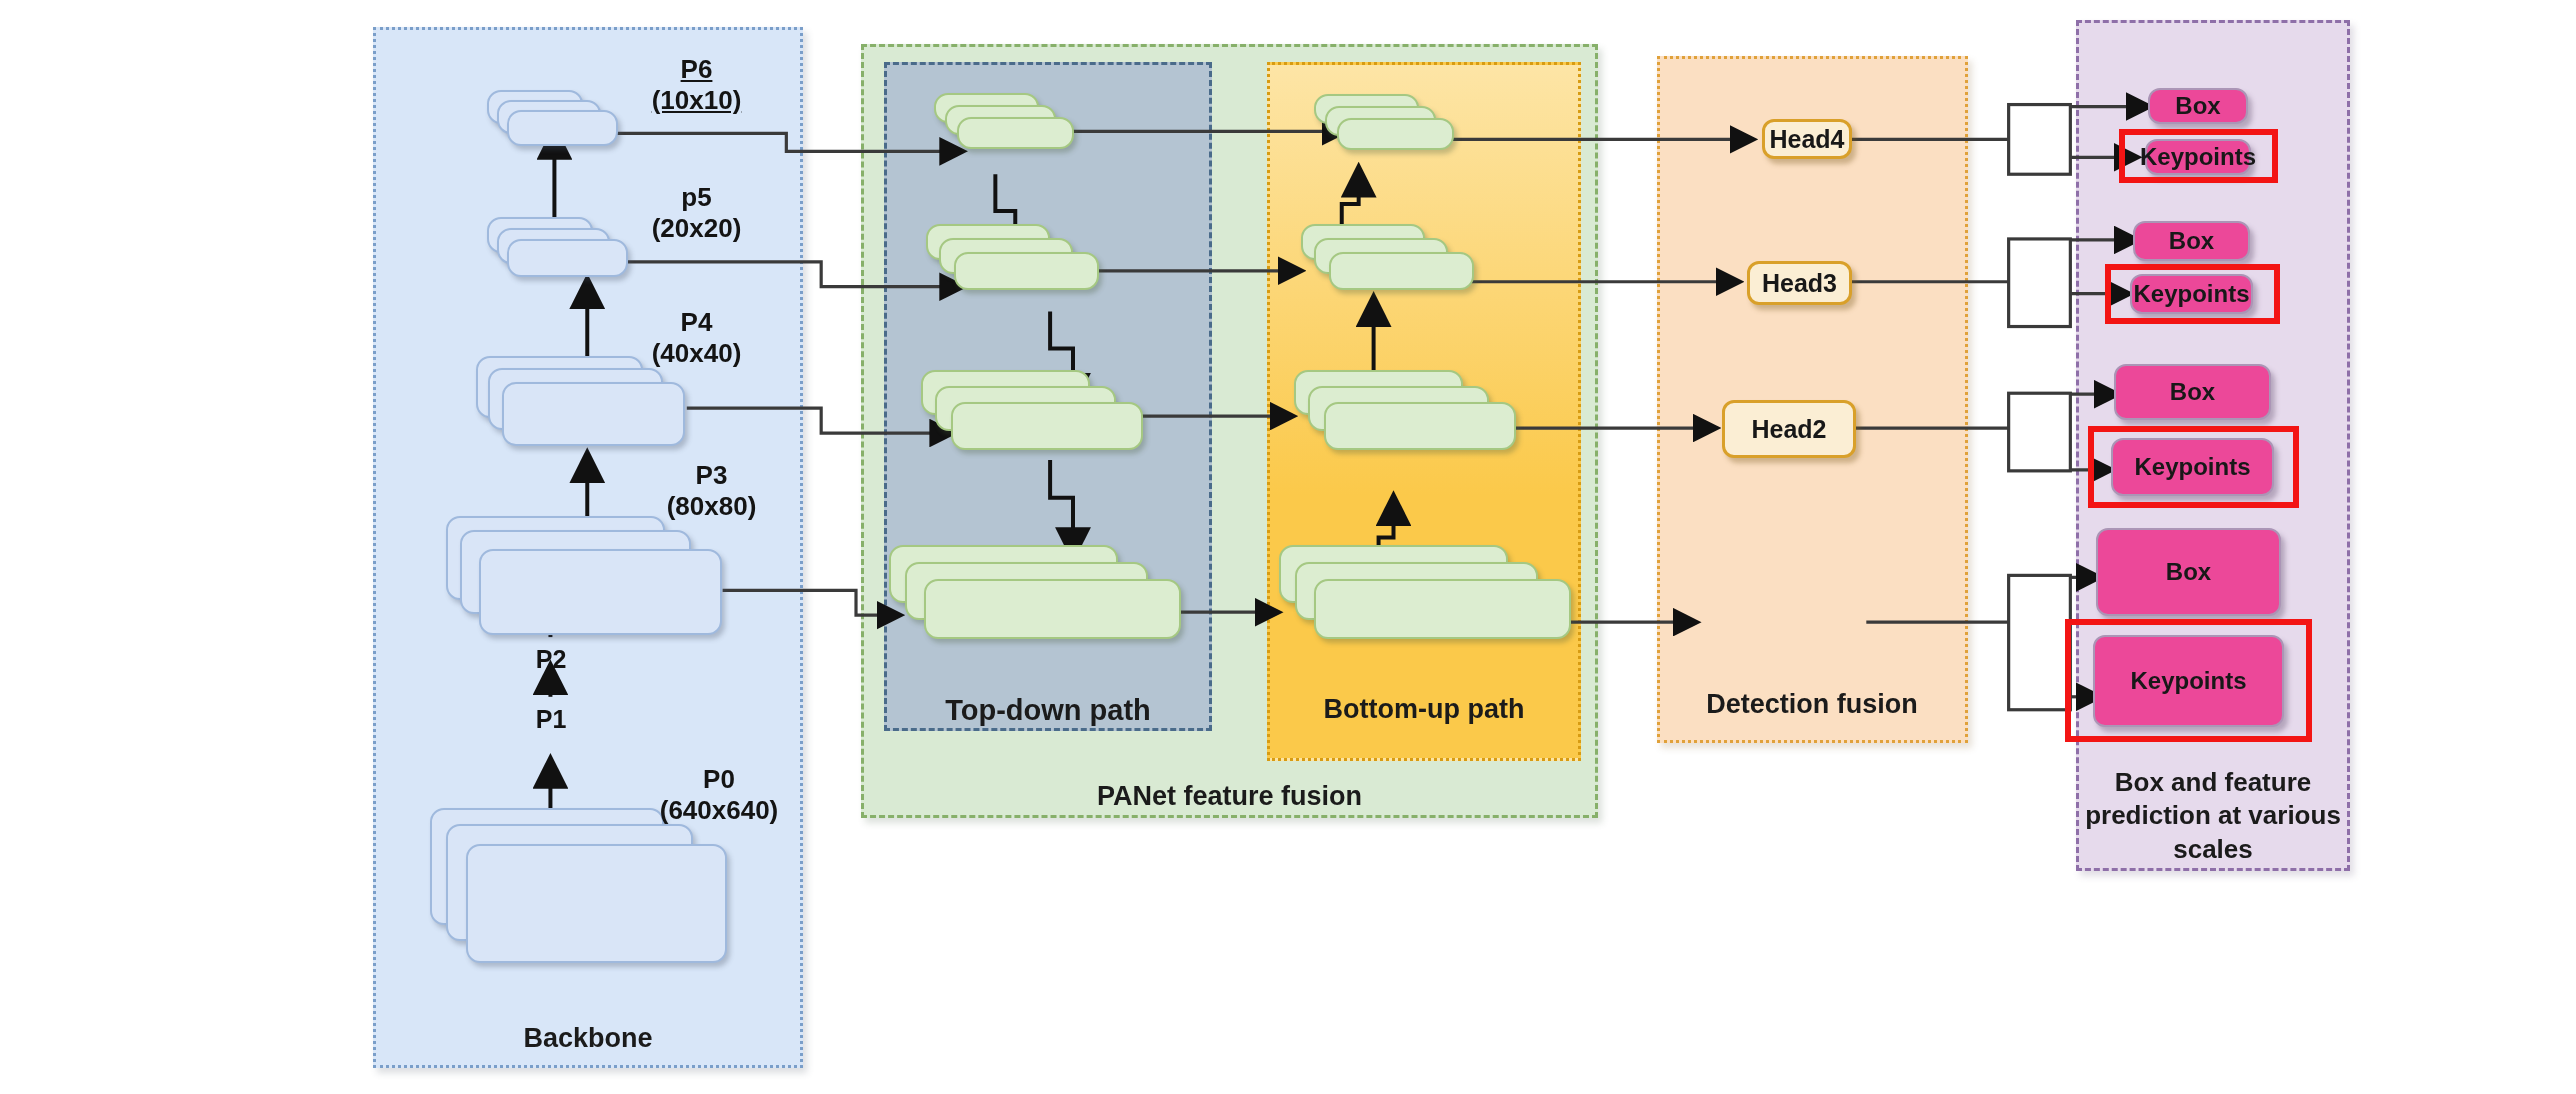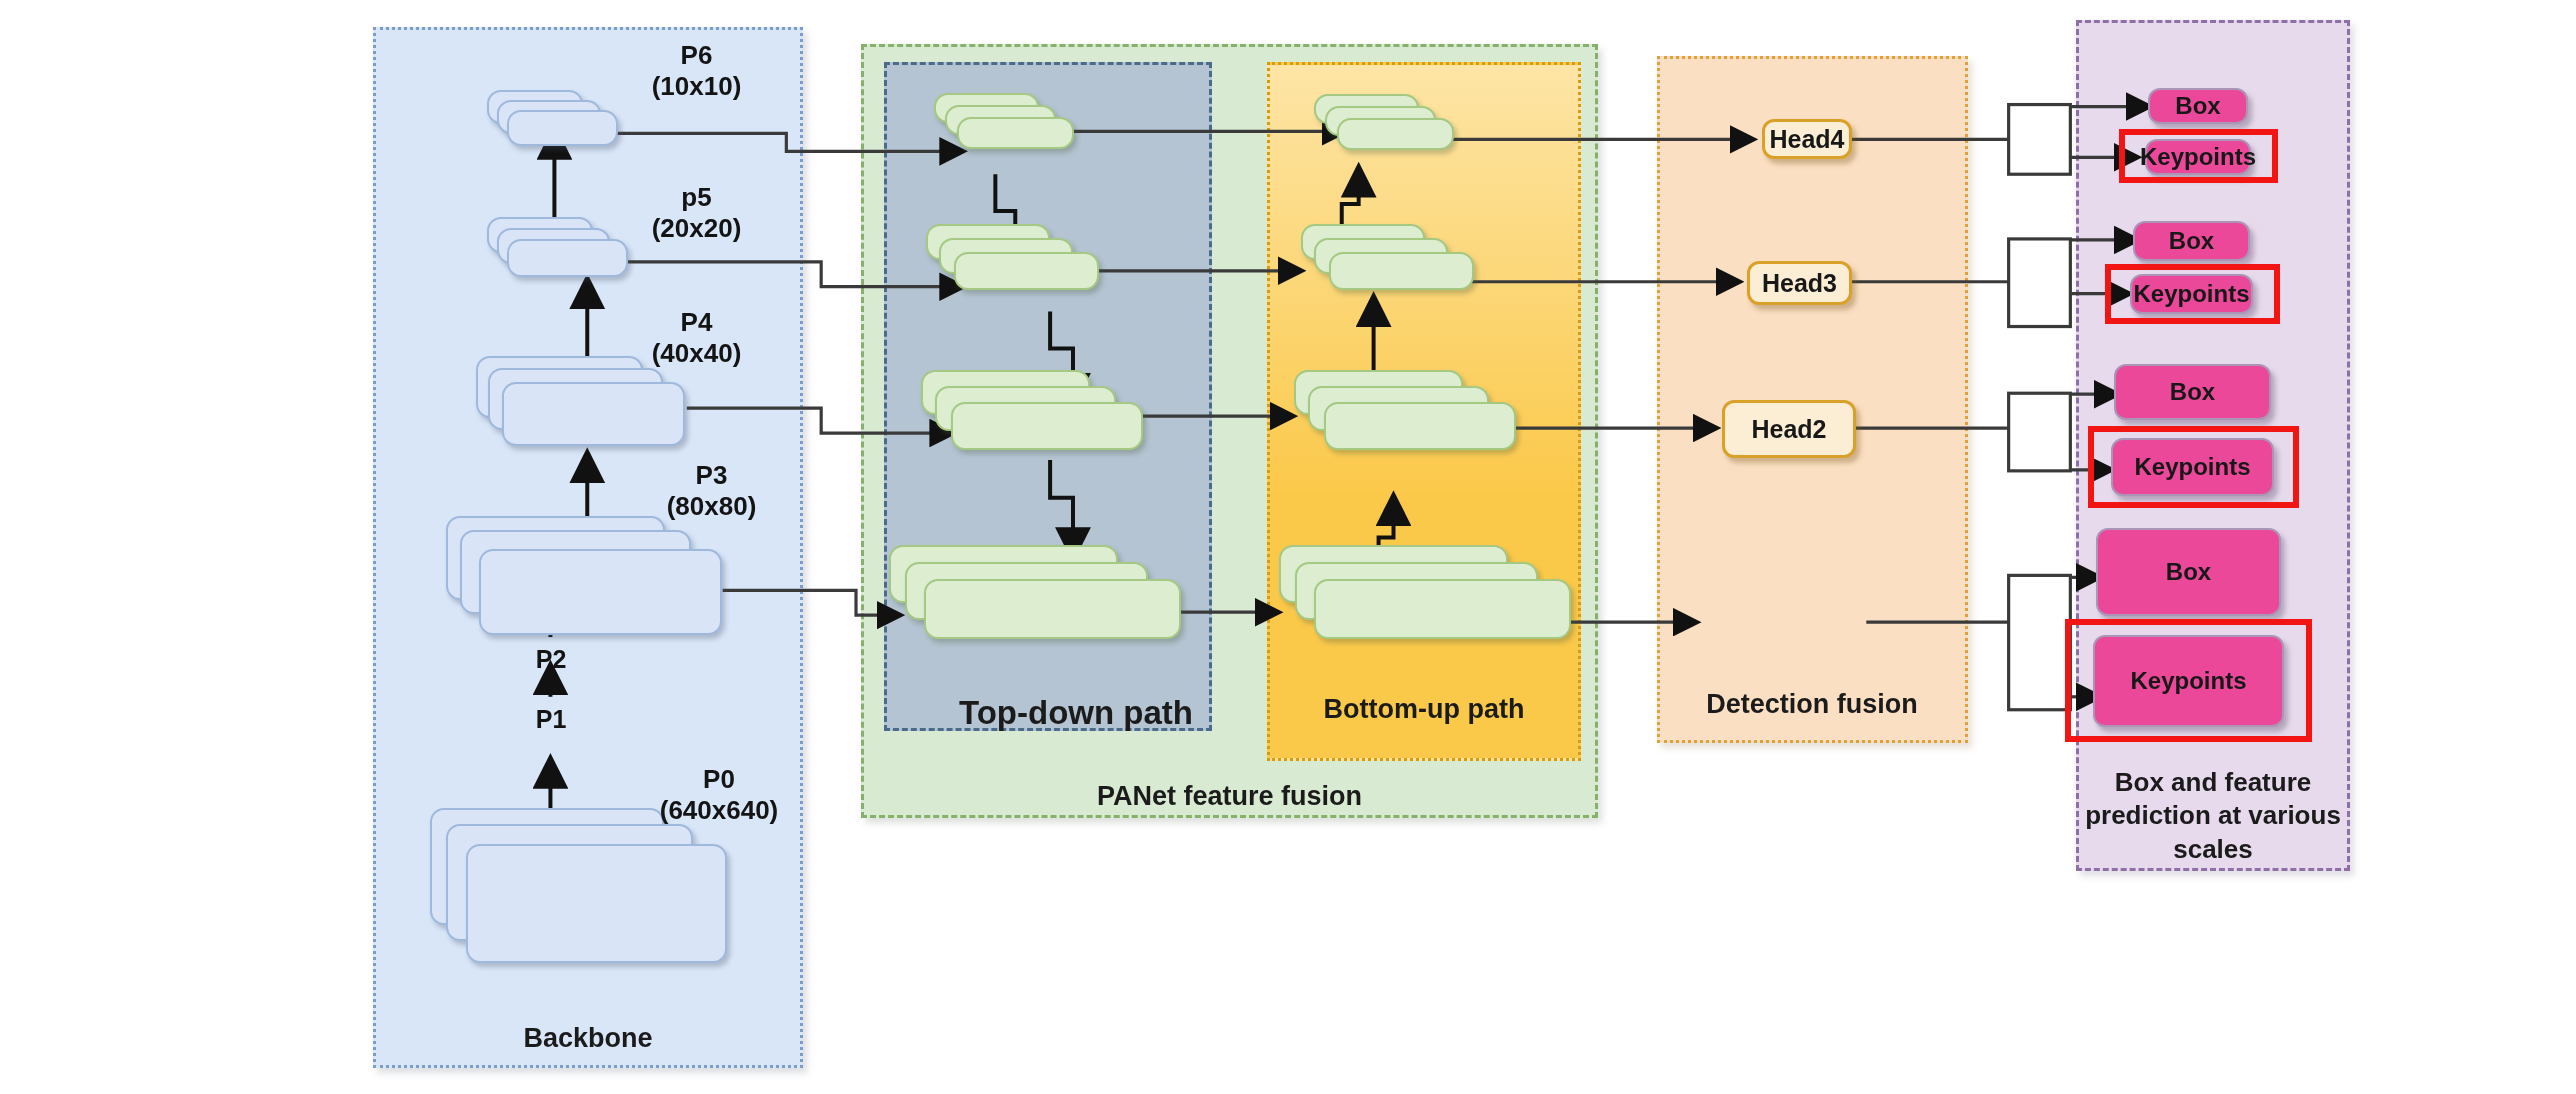--- a/index.html
+++ b/index.html
@@ -42,21 +42,21 @@
   <div class="panel" style="left:884px;top:62px;width:328px;height:669px;background:#b4c4d2;border:3px dashed #4a6b8a;"></div>
 
   <div class="panel" style="left:1267px;top:62px;width:314px;height:699px;background:linear-gradient(180deg,#fde5a6 0%,#fbc94a 62%,#fbc94a 100%);border:3px dotted #d79b12;"></div>
 
   <div class="panel" style="left:1657px;top:56px;width:311px;height:687px;background:#fbdfc2;border:3px dotted #e0a13a;box-shadow:4px 5px 7px rgba(120,90,40,.18);"></div>
 
   <div class="panel" style="left:2076px;top:20px;width:274px;height:851px;background:#e6daec;border:3px dashed #8e6fa8;box-shadow:4px 5px 7px rgba(90,70,110,.18);"></div>
 
   <div class="panel-label" style="left:861px;top:781px;width:737px;font-size:27px;">PANet feature fusion</div>
   <div class="panel-label" style="left:373px;top:1023px;width:430px;font-size:27px;">Backbone</div>
-  <div class="panel-label" style="left:912px;top:694px;width:328px;font-size:33px;">Top-down path</div>
+  <div class="panel-label" style="left:884px;top:694px;width:328px;font-size:29px;">Top-down path</div>
   <div class="panel-label" style="left:1267px;top:694px;width:314px;font-size:27px;">Bottom-up path</div>
   <div class="panel-label" style="left:1647px;top:689px;width:330px;font-size:27px;">Detection fusion</div>
   <div class="panel-label" style="left:2081px;top:766px;width:264px;font-size:26px;line-height:1.28;">Box and feature prediction at various scales</div>
 
   <svg class="wires" viewBox="0 0 2588 1100">
     <defs>
       <marker id="ah" markerWidth="9" markerHeight="9" refX="7.6" refY="4.5" orient="auto">
         <path d="M0,0 L9,4.5 L0,9 Z" fill="#111"></path>
       </marker>
       <marker id="ahu" markerWidth="9" markerHeight="9" refX="7.6" refY="4.5" orient="auto">
@@ -140,21 +140,21 @@
     <div class="blk blue-blk" style="width:231px;height:84px;left:14px;top:14px;"></div>
     <div class="blk blue-blk" style="width:243px;height:86px;left:33px;top:33px;"></div>
   </div>
 
   <div class="stack" style="left:430px;top:808px;width:309px;height:169px;">
     <div class="blk blue-blk" style="width:234px;height:117px;"></div>
     <div class="blk blue-blk" style="width:247px;height:117px;left:16px;top:16px;"></div>
     <div class="blk blue-blk" style="width:261px;height:119px;left:36px;top:36px;"></div>
   </div>
 
-  <div class="lbl" style="left:622px;top:40px;width:149px;font-size:26px;">
+  <div class="lbl" style="left:622px;top:54px;width:149px;font-size:26px;text-decoration:underline;">
     <span>P6</span><br>
     <span>(10x10)</span>
   </div>
   <div class="lbl" style="left:622px;top:182px;width:149px;font-size:26px;">
     <span>p5</span><br>
     <span>(20x20)</span>
   </div>
   <div class="lbl" style="left:622px;top:307px;width:149px;font-size:26px;">
     <span>P4</span><br>
     <span>(40x40)</span>

